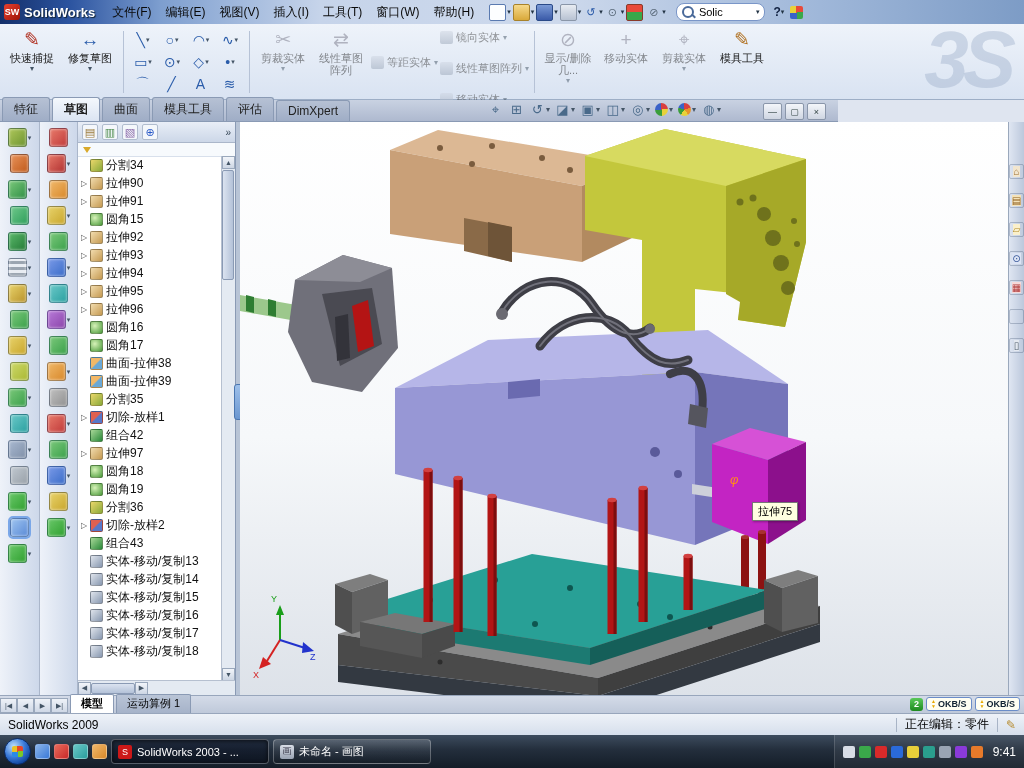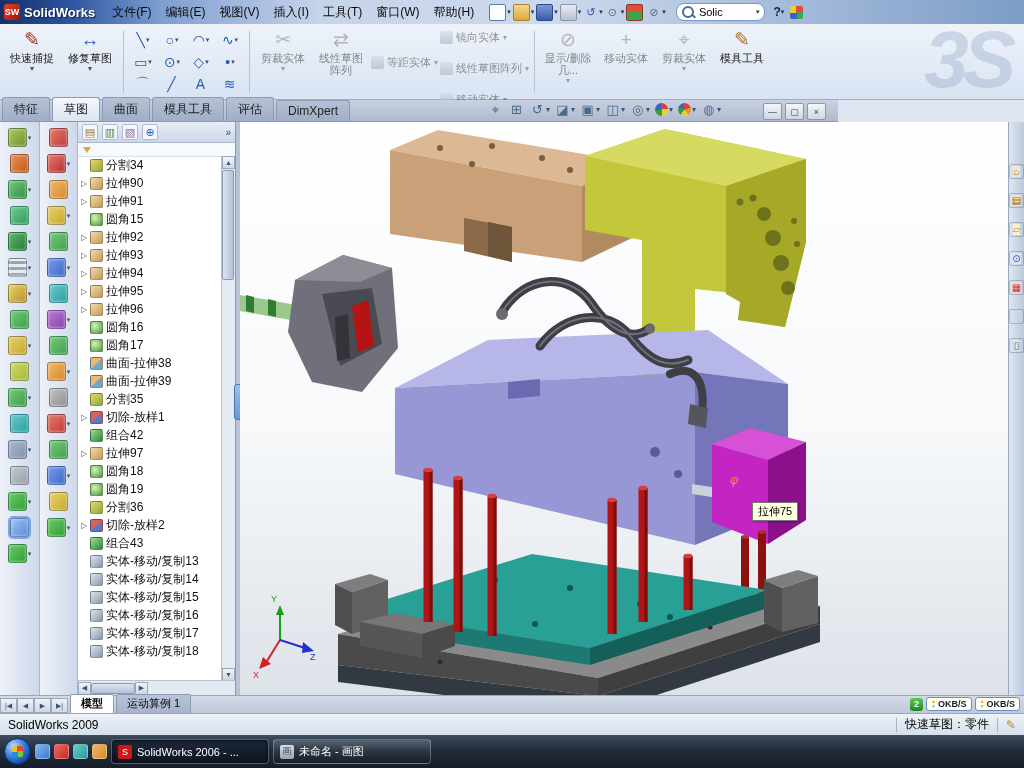--- a/index.html
+++ b/index.html
@@ -43,21 +43,21 @@
   .srow{display:flex;align-items:center;gap:3px;font-size:11px;color:#333;white-space:nowrap;margin-top:12px;}
   .sico{width:13px;height:13px;border-radius:2px;background:linear-gradient(#cfd6e2,#9aa6b8);display:inline-block;flex:none;}
   .rb-mid{display:flex;align-items:center;gap:3px;font-size:11px;align-self:center;flex:none;color:#333;white-space:nowrap;}
   .ds-watermark{position:absolute;right:14px;top:-10px;font-size:80px;font-style:italic;font-weight:bold;
     color:rgba(150,168,196,.38);letter-spacing:-6px;pointer-events:none;}
   
   .tabstrip{position:absolute;left:0;top:100px;width:838px;height:22px;
     background:linear-gradient(#c9d2e2,#aeb9cf);border-bottom:1px solid #8a9ab4;display:flex;align-items:flex-end;box-sizing:border-box;}
   .cmtab{padding:3px 11px;font-size:12px;color:#222;background:linear-gradient(#b6c1d4,#9fadc6);
     border:1px solid #8a9ab4;border-bottom:none;border-radius:3px 3px 0 0;margin-left:2px;white-space:nowrap;}
-  .cmtab[data-active="true"]{background:linear-gradient(#f4f8fd,#dbe4f2);font-weight:normal;}
+  .cmtab[data-active="true"]{background:linear-gradient(#f4f8fd,#dbe4f2);font-weight:bold;}
   .hud{position:absolute;left:488px;top:2px;display:flex;align-items:center;gap:5px;}
   .hud-item{display:flex;align-items:center;gap:1px;}
   .hudspan{width:15px;height:15px;display:flex;align-items:center;justify-content:center;font-size:13px;}
   .winctl{position:absolute;right:12px;top:3px;display:flex;gap:3px;}
   .wbtn{width:17px;height:15px;background:linear-gradient(#f4f6fa,#cfd6e2);border:1px solid #8a96aa;border-radius:2px;
     font-size:9px;display:flex;align-items:center;justify-content:center;color:#344;}
   
   .main{position:absolute;left:0;top:122px;width:1024px;height:573px;display:flex;}
   .ltb{width:40px;background:linear-gradient(90deg,#eef2f9,#cdd8ea);border-right:1px solid #aab6ca;
     display:flex;flex-direction:column;align-items:center;padding-top:6px;gap:7px;box-sizing:border-box;flex:none;}
@@ -936,41 +936,53 @@
           <b>OKB/S</b>
         </span>
       <span class="net-center" style="order:-1">2</span>
     </div>
   </div>
 
   <div class="statusbar">
     <span>SolidWorks 2009</span>
     <div class="sb-right">
       <span class="sb-sep"></span>
-      <span>快速草图：零件</span>
+      <span>正在编辑：零件</span>
       <span class="sb-sep"></span>
       <span class="sb-ico">✎</span>
     </div>
   </div>
 
   <div class="taskbar">
     <span class="orb">
       <span class="orb-flag"></span>
     </span>
     <span class="ql" style="background:linear-gradient(135deg,#8ab4e8,#3a7ad9)"></span>
       <span class="ql" style="background:linear-gradient(135deg,#e86a5a,#c92a2a)"></span>
       <span class="ql" style="background:linear-gradient(135deg,#6ac8c8,#2a9e9e)"></span>
       <span class="ql" style="background:linear-gradient(135deg,#f0b86a,#d9892a)"></span>
     <span class="task" data-active="true">
         <span class="task-ico" style="background:#cc1818;color:#fff">
           <i style="font-style:normal">S</i>
         </span>
-        <span>SolidWorks 2006 - ...</span>
+        <span>SolidWorks 2003 - ...</span>
       </span>
       <span class="task" data-active="false">
         <span class="task-ico" style="background:linear-gradient(#d8dde6,#9aa4b4);color:#334">
           <i style="font-style:normal">画</i>
         </span>
         <span>未命名 - 画图</span>
       </span>
+    <div class="tray">
+      <span class="tray-ico" style="background:#d8dde6"></span>
+        <span class="tray-ico" style="background:#3aa84a"></span>
+        <span class="tray-ico" style="background:#d92a2a"></span>
+        <span class="tray-ico" style="background:#2a6ad9"></span>
+        <span class="tray-ico" style="background:#e8cf3a"></span>
+        <span class="tray-ico" style="background:#2a9e8e"></span>
+        <span class="tray-ico" style="background:#9aa4b4"></span>
+        <span class="tray-ico" style="background:#8a3ad9"></span>
+        <span class="tray-ico" style="background:#e87a2a"></span>
+      <span class="clock">9:41</span>
+    </div>
   </div>
 
 </div>
 
 </body></html>

